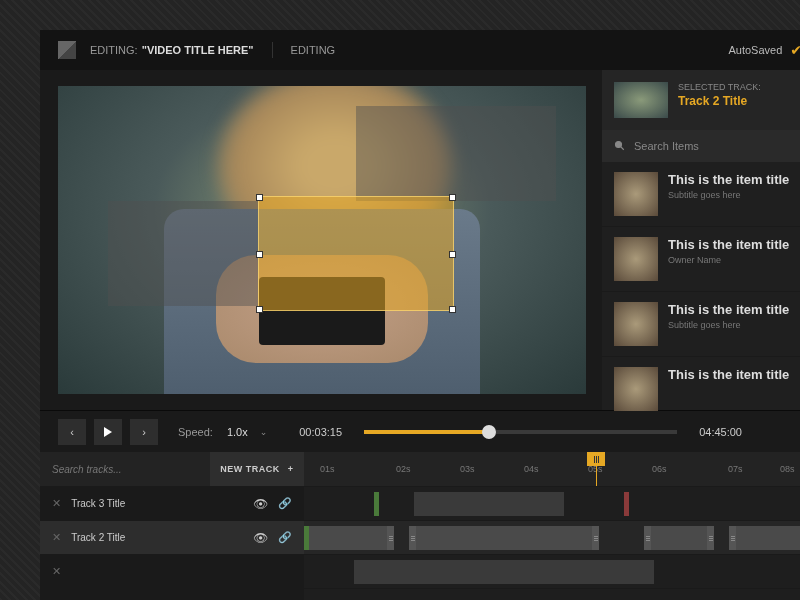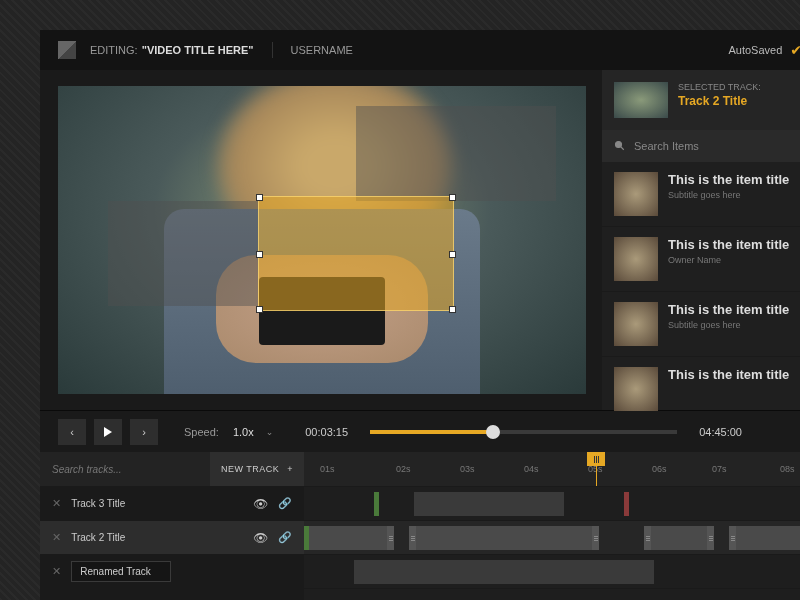--- a/index.html
+++ b/index.html
@@ -35,31 +35,31 @@
 .search svg{width:12px;height:12px;fill:#888}
 .items{overflow:hidden}
 .item{display:flex;gap:10px;padding:10px 12px;border-bottom:1px solid #1a1a1a}
 .item-thumb{width:44px;height:44px;background:radial-gradient(ellipse,#aa9a7a,#5a4a3a);flex-shrink:0}
 .item-title{font-size:13px;color:#ddd;font-weight:bold}
 .item-sub{font-size:9px;color:#777;margin-top:3px}
 .item-owner{font-size:9px;color:#777;margin-top:3px}
 .controls{height:42px;background:#1a1a1a;display:flex;align-items:center;padding:0 18px;gap:8px;border-top:1px solid #0a0a0a}
 .cbtn{width:28px;height:26px;background:#2e2e2e;display:flex;align-items:center;justify-content:center;color:#ccc;font-size:11px;cursor:pointer}
 .play svg{width:10px;height:10px;fill:#fff}
-.speed-lbl{font-size:11px;color:#999;margin-left:18px}
+.speed-lbl{font-size:11px;color:#999;margin-left:12px}
 .speed-val{font-size:11px;color:#ddd;margin-left:6px}
 .chev{color:#888;font-size:9px;margin-left:4px}
 .time{font-size:11px;color:#ccc;margin-left:24px}
 .scrubber{flex:1;height:4px;background:#3a3a3a;margin:0 14px;position:relative}
 .scrub-fill{position:absolute;left:0;top:0;height:100%;width:40%;background:#e6a824}
 .scrub-knob{position:absolute;left:40%;top:-5px;width:14px;height:14px;border-radius:50%;background:#ddd;margin-left:-7px}
 .dur{font-size:11px;color:#ccc;margin-right:60px}
 .trackhead{height:34px;background:#232323;display:flex;align-items:center}
 .tsearch{width:170px;padding:0 12px;font-size:10px;color:#777;font-style:italic}
-.newtrack{width:94px;height:100%;background:#2e2e2e;display:flex;align-items:center;justify-content:center;font-size:9px;color:#ccc;font-weight:normal;letter-spacing:.5px;gap:8px}
+.newtrack{width:94px;height:100%;background:#2e2e2e;display:flex;align-items:center;justify-content:center;font-size:9px;color:#ccc;font-weight:bold;letter-spacing:.5px;gap:8px}
 .ruler{flex:1;display:flex;align-items:center;position:relative;height:100%}
 .tick{font-size:9px;color:#777;position:absolute}
 .playhead{position:absolute;top:0;width:1px;height:200px;background:#e6a824;left:292px}
 .ph-cap{position:absolute;top:0;left:-9px;width:18px;height:14px;background:#e6a824;display:flex;align-items:center;justify-content:center;gap:1px}
 .ph-cap span{width:1px;height:7px;background:#333}
 .tracks{position:relative}
 .track{height:34px;display:flex;align-items:center;border-top:1px solid #1a1a1a}
 .track.sel{background:#2d2d2d}
 .t-left{width:264px;height:100%;display:flex;align-items:center;padding:0 12px;gap:10px;font-size:10px;color:#ccc}
 .t-x{color:#666;font-size:11px;cursor:pointer}
@@ -81,21 +81,21 @@
 </style>
 </head>
 <body>
 
 <div class="app">
   <div class="topbar">
     <div class="logo"></div>
     <span class="editing">EDITING:</span>
     <span class="vtitle">"VIDEO TITLE HERE"</span>
     <div class="divider"></div>
-    <span class="username">USERNAME</span>
+    <span class="username">EDITING</span>
     <div class="spacer"></div>
     <span class="autosaved">AutoSaved</span>
     <span class="check">✔</span>
   </div>
 
   <div class="main">
     <div class="preview">
       <div class="canvas">
         <div class="hair"></div>
           <div class="torso"></div>
@@ -186,21 +186,21 @@
         <span>NEW TRACK</span>
         <span>+</span>
       </div>
     <div class="ruler">
       <span class="tick" style="left:16px">01s</span>
       <span class="tick" style="left:92px">02s</span>
       <span class="tick" style="left:156px">03s</span>
       <span class="tick" style="left:220px">04s</span>
       <span class="tick" style="left:284px">05s</span>
       <span class="tick" style="left:348px">06s</span>
-      <span class="tick" style="left:408px">07s</span>
+      <span class="tick" style="left:424px">07s</span>
       <span class="tick" style="left:476px">08s</span>
       <div class="playhead">
           <div class="ph-cap">
             <span></span>
             <span></span>
             <span></span>
           </div>
         </div>
     </div>
   </div>
@@ -264,21 +264,20 @@
               <span></span>
               <span></span>
               <span></span>
             </div>
           </div>
       </div>
     </div>
     <div class="track">
       <div class="t-left">
         <span class="t-x">✕</span>
-        <span class="t-name boxed">Renamed Track</span>
       </div>
       <div class="t-lane">
         <div class="clip" style="left:50px;width:300px"></div>
       </div>
     </div>
     <div class="track">
       <div class="t-left">
         <span class="t-x">✕</span>
 
       </div>

